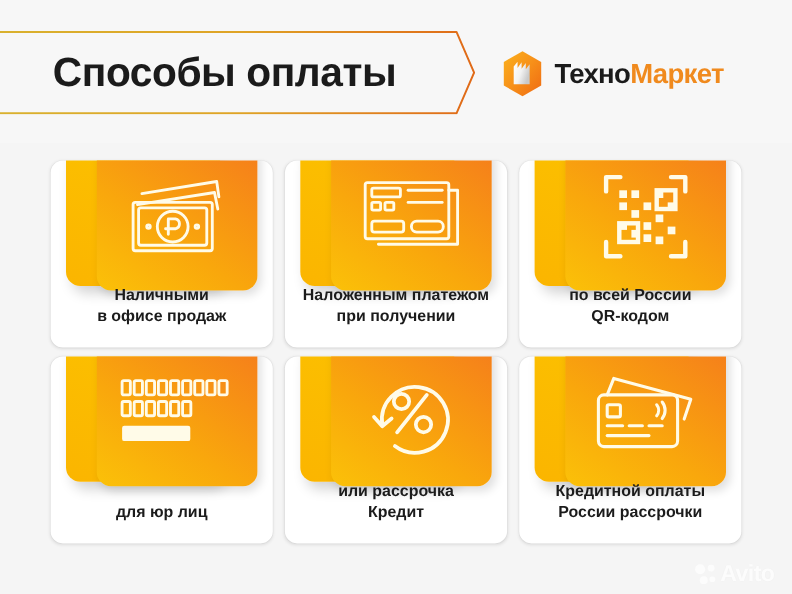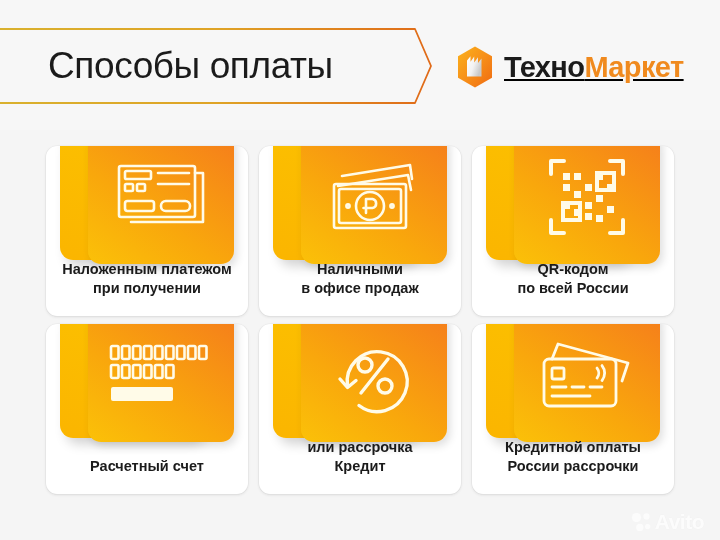--- a/index.html
+++ b/index.html
@@ -34,45 +34,44 @@
   }
   #banner-shape svg { display: block; }
 
   #page-title {
     position: absolute;
     left: 48px;
     top: 38px;
     height: 56px;
     line-height: 56px;
     font-size: 37px;
-    font-weight: normal;
+    font-weight: bold;
     color: #1b1b1b;
     letter-spacing: -0.4px;
     white-space: nowrap;
   }
 
   
   #logo {
     position: absolute;
     left: 455px;
     top: 45px;
     height: 44px;
     display: flex;
     align-items: center;
     gap: 9px;
   }
   #logo-mark { width: 40px; height: 44px; flex: 0 0 auto; }
   #logo-mark svg { display: block; }
   #logo-text {
-    font-size: 29px;
+    font-size: 25px;
     font-weight: bold;
     letter-spacing: -0.6px;
     white-space: nowrap;
     line-height: 1;
-    text-decoration: underline;
   }
   .logo-word-1 { color: #1b1b1b; }
   .logo-word-2 { color: #f08a1e; }
 
   
   #cards-grid {
     position: absolute;
     left: 46px;
     top: 146px;
     width: 628px;
@@ -205,60 +204,60 @@
 </div>
 
 <div id="cards-grid">
 
   <div class="card">
     <div class="tile-stack">
       <div class="tile-back"></div>
       <div class="tile-front">
         <svg width="96" height="74" viewBox="0 0 96 74">
           <g fill="none" stroke="#fffbe8" stroke-width="2.6" stroke-linejoin="round" stroke-linecap="round">
+            <path d="M16 16 L84 5 L86 19"></path>
+            <path d="M12 26 L82 15 L85 30"></path>
+            <rect x="8" y="24" width="72" height="44" rx="2"></rect>
+            <rect x="13" y="29" width="62" height="34" rx="2"></rect>
+            <circle cx="44" cy="46" r="14"></circle>
+            <circle cx="22" cy="46" r="1.6"></circle>
+            <circle cx="66" cy="46" r="1.6"></circle>
+            <path d="M40 53 L40 39 L46.5 39 A4.6 4.6 0 0 1 46.5 48 L37.5 48"></path>
+          </g>
+        </svg>
+      </div>
+    </div>
+    <div class="card-label">
+      <span>Наличными</span>
+      <span>в офисе продаж</span>
+    </div>
+  </div>
+
+  <div class="card">
+    <div class="tile-stack">
+      <div class="tile-back"></div>
+      <div class="tile-front">
+        <svg width="96" height="74" viewBox="0 0 96 74">
+          <g fill="none" stroke="#fffbe8" stroke-width="2.6" stroke-linejoin="round" stroke-linecap="round">
             <path d="M82 13 L90 13 L90 62 L18 62"></path>
             <rect x="6" y="6" width="76" height="51" rx="2"></rect>
             <rect x="12" y="11" width="26" height="8" rx="1.6"></rect>
             <rect x="12" y="24" width="8" height="7" rx="1.2"></rect>
             <rect x="24" y="24" width="8" height="7" rx="1.2"></rect>
             <path d="M45 13 L76 13"></path>
             <path d="M45 24 L76 24"></path>
             <rect x="12" y="41" width="29" height="10" rx="2.4"></rect>
             <rect x="48" y="41" width="29" height="10" rx="4.8"></rect>
           </g>
         </svg>
       </div>
     </div>
     <div class="card-label">
       <span>Наложенным платежом</span>
       <span>при получении</span>
-    </div>
-  </div>
-
-  <div class="card">
-    <div class="tile-stack">
-      <div class="tile-back"></div>
-      <div class="tile-front">
-        <svg width="96" height="74" viewBox="0 0 96 74">
-          <g fill="none" stroke="#fffbe8" stroke-width="2.6" stroke-linejoin="round" stroke-linecap="round">
-            <path d="M16 16 L84 5 L86 19"></path>
-            <path d="M12 26 L82 15 L85 30"></path>
-            <rect x="8" y="24" width="72" height="44" rx="2"></rect>
-            <rect x="13" y="29" width="62" height="34" rx="2"></rect>
-            <circle cx="44" cy="46" r="14"></circle>
-            <circle cx="22" cy="46" r="1.6"></circle>
-            <circle cx="66" cy="46" r="1.6"></circle>
-            <path d="M40 53 L40 39 L46.5 39 A4.6 4.6 0 0 1 46.5 48 L37.5 48"></path>
-          </g>
-        </svg>
-      </div>
-    </div>
-    <div class="card-label">
-      <span>Наличными</span>
-      <span>в офисе продаж</span>
     </div>
   </div>
 
   <div class="card">
     <div class="tile-stack">
       <div class="tile-back"></div>
       <div class="tile-front">
         <svg width="80" height="80" viewBox="0 0 80 80">
           <g fill="none" stroke="#fffbe8" stroke-width="4" stroke-linecap="round" stroke-linejoin="round">
             <path d="M17 4 L4 4 L4 17"></path>
@@ -283,22 +282,22 @@
             <rect x="49" y="58" width="7" height="7"></rect>
           </g>
           <g fill="none" stroke="#fffbe8" stroke-width="4">
             <rect x="50" y="16" width="17" height="17"></rect>
             <rect x="16" y="46" width="17" height="17"></rect>
           </g>
         </svg>
       </div>
     </div>
     <div class="card-label">
+      <span>по всей России</span>
       <span>QR-кодом</span>
-      <span>по всей России</span>
     </div>
   </div>
 
   <div class="card">
     <div class="tile-stack">
       <div class="tile-back"></div>
       <div class="tile-front">
         <svg width="104" height="66" viewBox="0 0 104 66">
           <g fill="none" stroke="#fffbe8" stroke-width="2.6">
             <rect x="2" y="4" width="7.5" height="13" rx="1.4"></rect>
@@ -315,21 +314,21 @@
             <rect x="24" y="23" width="7.5" height="13" rx="1.4"></rect>
             <rect x="35" y="23" width="7.5" height="13" rx="1.4"></rect>
             <rect x="46" y="23" width="7.5" height="13" rx="1.4"></rect>
             <rect x="57" y="23" width="7.5" height="13" rx="1.4"></rect>
           </g>
           <rect x="2" y="45" width="62" height="14" rx="2" fill="#fffbe8"></rect>
         </svg>
       </div>
     </div>
     <div class="card-label">
-      <span>Расчетный счет</span>
+      <span>для юр лиц</span>
     </div>
   </div>
 
   <div class="card">
     <div class="tile-stack">
       <div class="tile-back"></div>
       <div class="tile-front">
         <svg width="82" height="82" viewBox="0 0 82 82">
           <g fill="none" stroke="#fffbe8" stroke-width="3.4" stroke-linecap="round" stroke-linejoin="round">
             <path d="M14.5 52 A30 30 0 1 1 26 71.5"></path>

